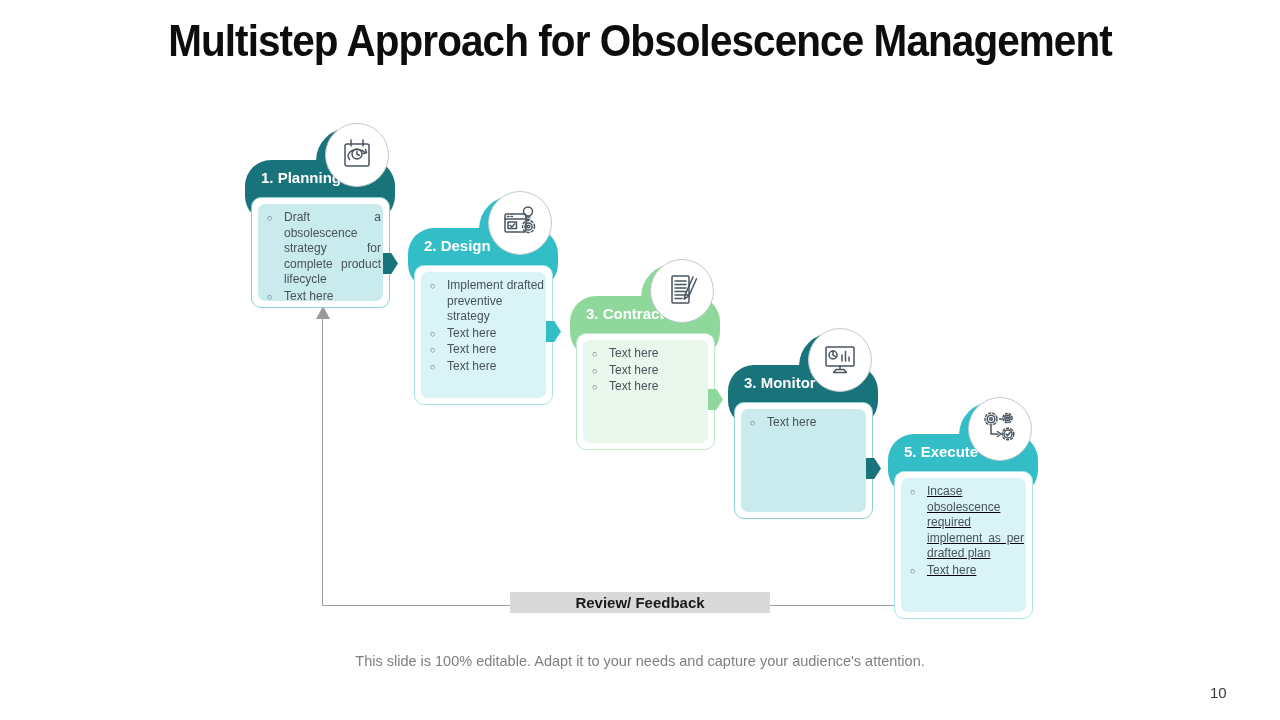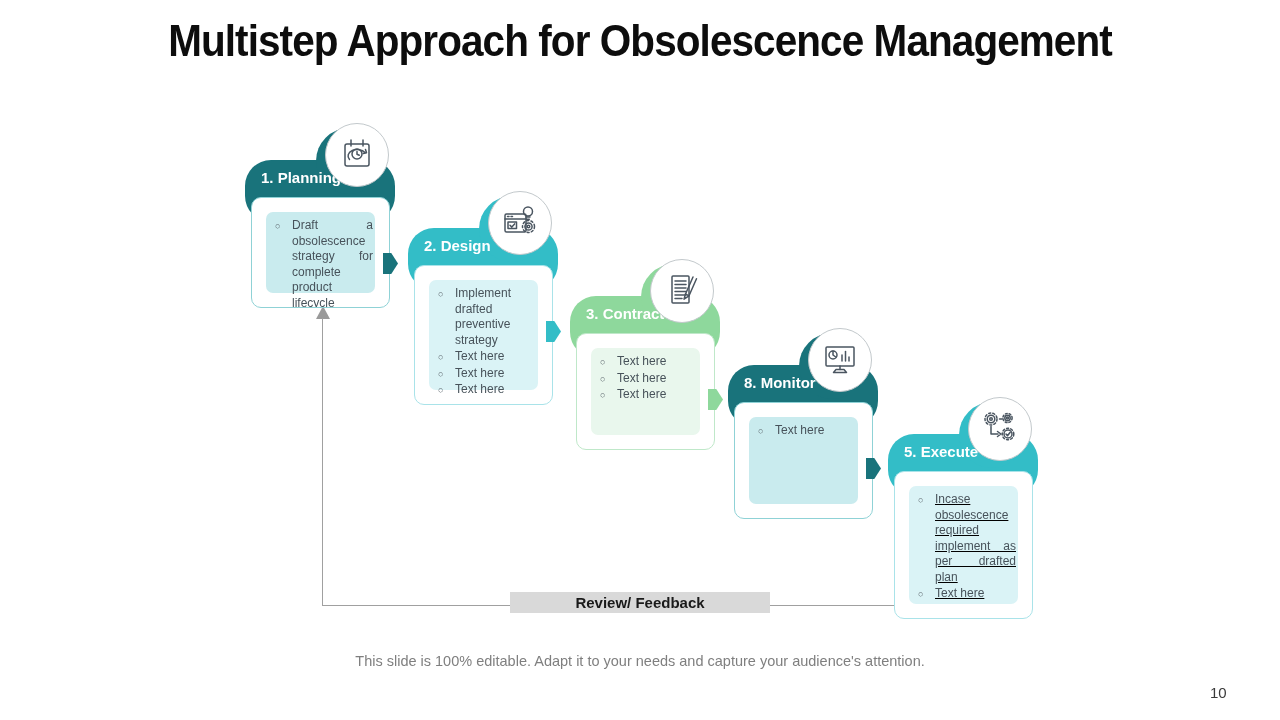--- a/index.html
+++ b/index.html
@@ -29,21 +29,21 @@
     position:absolute; left:80px; top:-37px; width:64px; height:64px;
     border-radius:50%; background:#ffffff; border:1px solid #c3c9cc;
     display:flex; align-items:center; justify-content:center; z-index:3;
   }
   .step-label {
     position:absolute; left:16px; top:9px; z-index:2;
     color:#ffffff; font-weight:bold; font-size:15px; white-space:nowrap;
   }
   .body {
     position:absolute; left:6px; right:5px; top:37px; z-index:4;
-    background:#ffffff; border-radius:10px; padding:14px; overflow:hidden;
+    background:#ffffff; border-radius:10px; padding:6px; overflow:hidden;
   }
   .body-inner { border-radius:7px; padding:6px 2px 6px 0; height:100%; }
   .bullets { list-style:none; }
   .bullets li {
     position:relative; padding-left:26px; margin-bottom:1px;
     font-size:12px; line-height:15.5px; color:#47525a; text-align:justify;
   }
   .bullets li::before {
     content:"\25CB"; position:absolute; left:9px; top:1px;
     font-size:9px; color:#5a646b;
@@ -191,21 +191,21 @@
         <rect x="8" y="9" width="28" height="19" rx="1"></rect>
         <line x1="22" y1="28" x2="22" y2="31.5"></line>
         <path d="M15.5 34.5h13l-2.5-3h-8z"></path>
         <circle cx="15" cy="17" r="4"></circle>
         <path d="M15 17v-4M15 17l2.8 2"></path>
         <line x1="24" y1="23" x2="24" y2="17"></line>
         <line x1="27.5" y1="23" x2="27.5" y2="13.5"></line>
         <line x1="31" y1="23" x2="31" y2="19"></line>
       </svg>
     </div>
-    <div class="step-label">8. Monitor</div>
+    <div class="step-label">3. Monitor</div>
     <div class="body" style="height:117px;">
       <div class="body-inner">
         <ul class="bullets">
           <li>Text here</li>
         </ul>
       </div>
     </div>
     <div class="connector-arrow"></div>
   </div>
 

